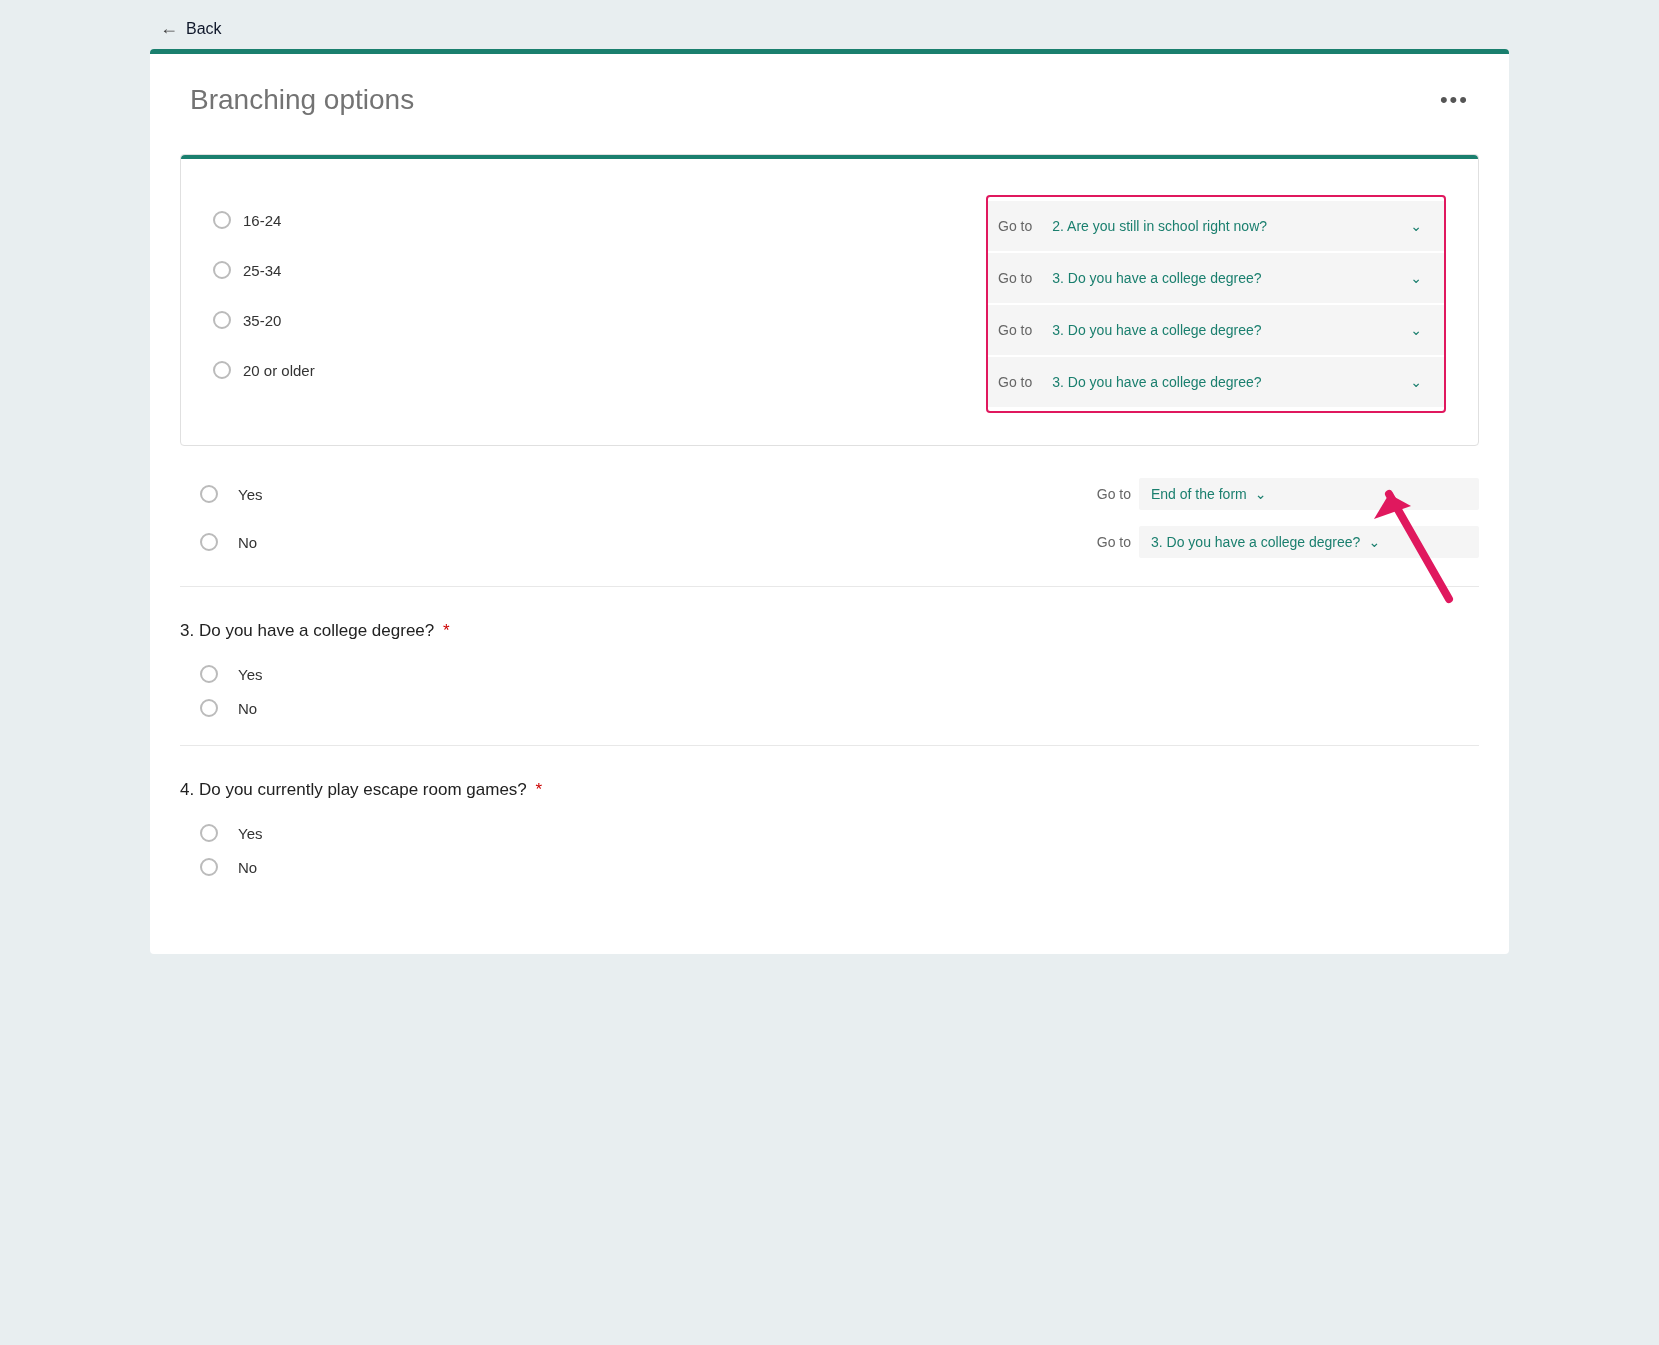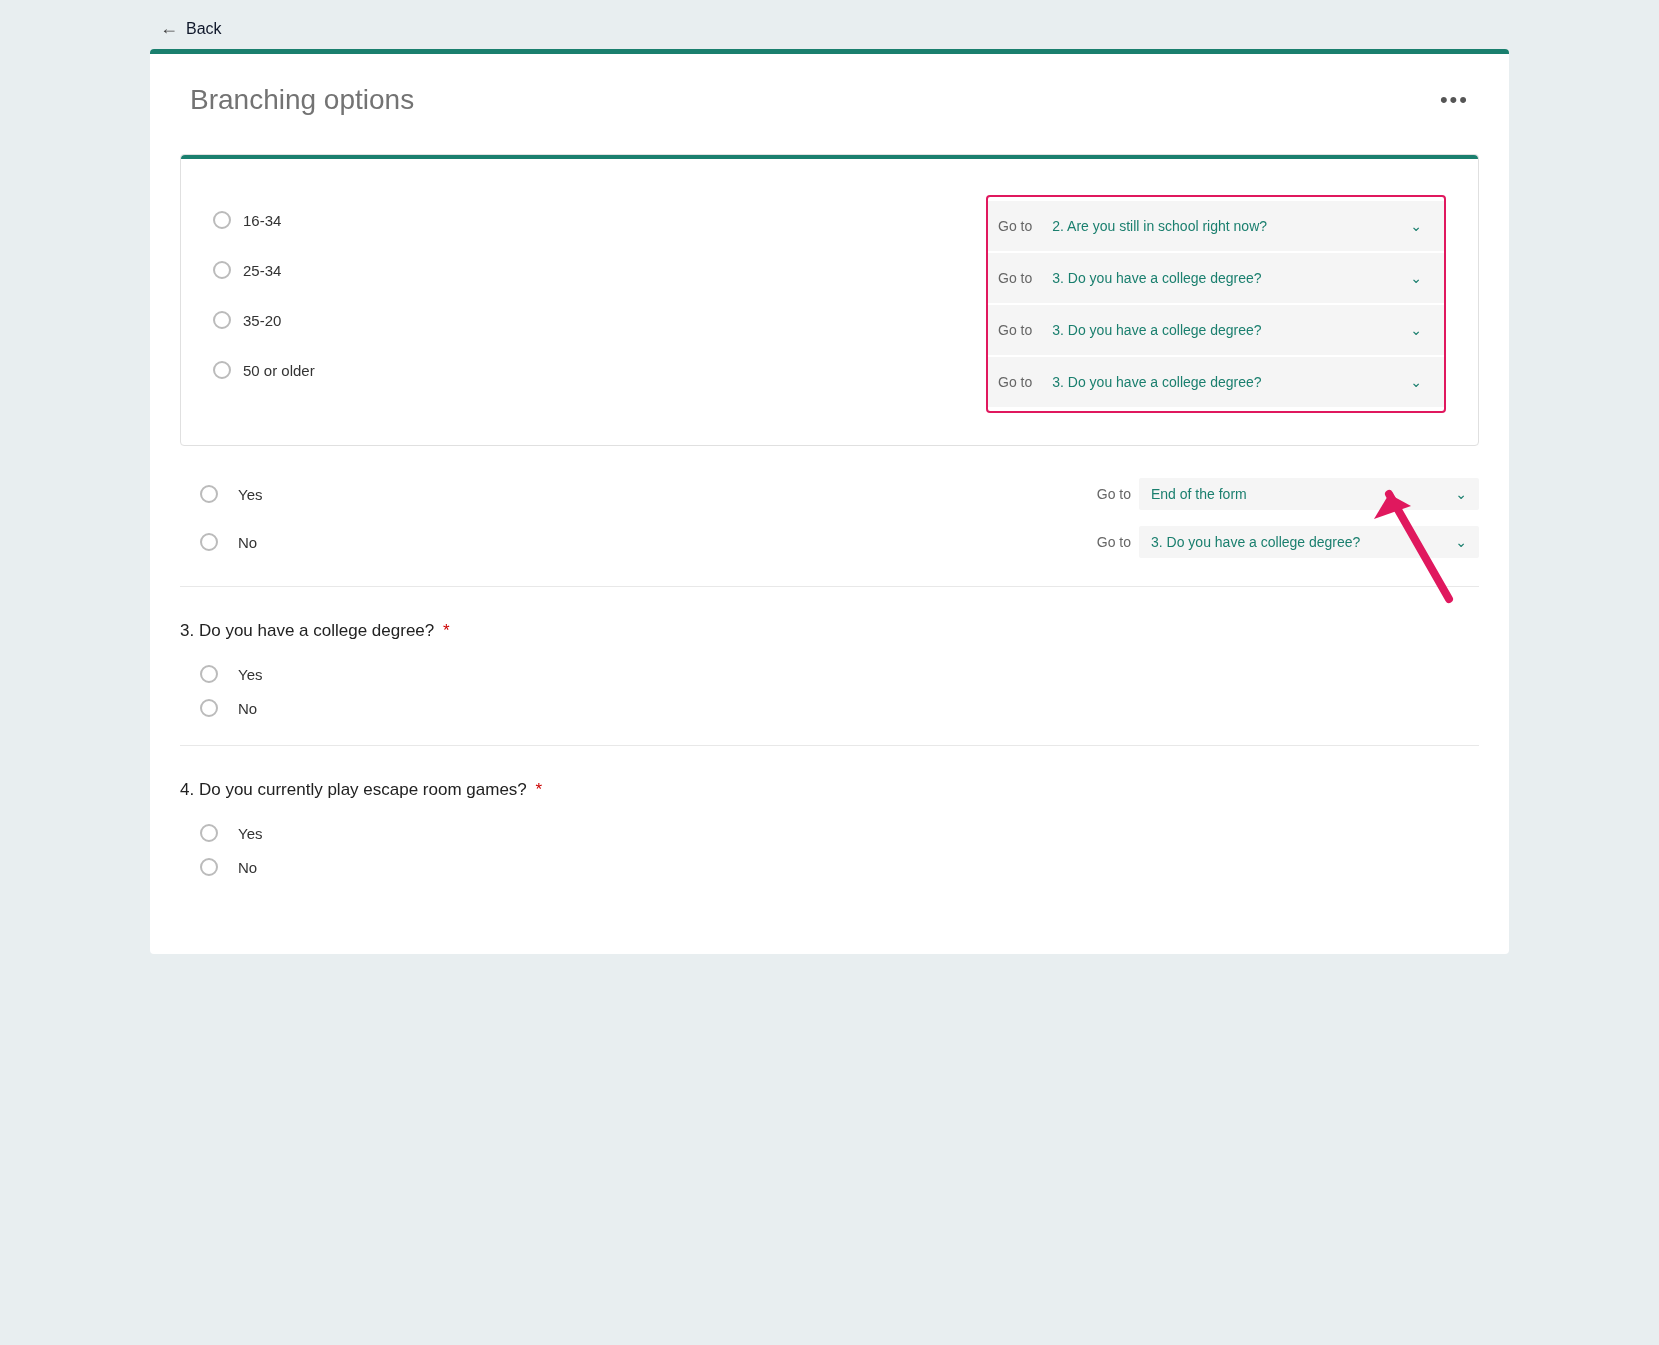--- a/index.html
+++ b/index.html
@@ -177,21 +177,20 @@
       align-items: center;
       gap: 8px;
       flex: 1;
       justify-content: flex-end;
       max-width: 440px;
     }
 
     .goto-dropdown-plain {
       display: flex;
       align-items: center;
-      justify-content: space-between;
       background: #f5f5f5;
       border: none;
       border-radius: 2px;
       padding: 8px 12px;
       min-width: 340px;
       cursor: pointer;
     }
 
     .card-content-wrapper {
       position: relative;
@@ -263,33 +262,33 @@
 
     <div class="section">
       <div class="section-top-border"></div>
       <div class="section-body">
 
         <div class="q1-layout">
 
           <div class="q1-labels">
             <div class="q1-label-row">
               <div class="radio-circle"></div>
-              <span class="option-label">16-34</span>
+              <span class="option-label">16-24</span>
             </div>
             <div class="q1-label-row">
               <div class="radio-circle"></div>
               <span class="option-label">25-34</span>
             </div>
             <div class="q1-label-row">
               <div class="radio-circle"></div>
               <span class="option-label">35-20</span>
             </div>
             <div class="q1-label-row">
               <div class="radio-circle"></div>
-              <span class="option-label">50 or older</span>
+              <span class="option-label">20 or older</span>
             </div>
           </div>
 
           <div class="highlighted-box q1-dropdowns">
             <div class="q1-dropdown-row">
               <span class="goto-text">Go to</span>
               <div class="goto-dropdown" style="flex:1; min-width:0;">
                 <span class="goto-dropdown-value">2. Are you still in school right now?</span>
                 <span class="chevron-icon">⌄</span>
               </div>

